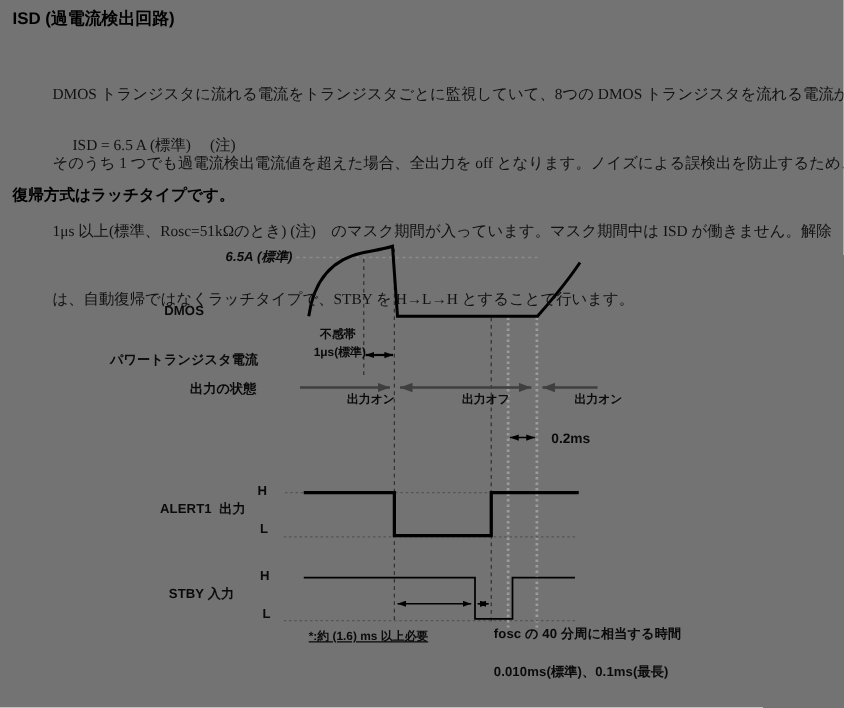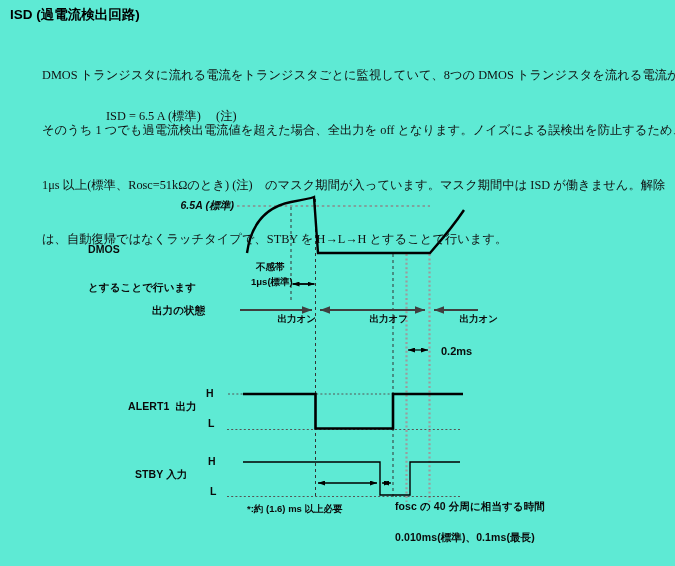--- a/index.html
+++ b/index.html
@@ -1,25 +1,25 @@
 <!DOCTYPE html>
 <html><head>
 <meta charset="utf-8">
 <style>
   html,body{margin:0;padding:0;background:#ffffff;}
   #page{
-    position:relative;width:675px;height:566px;background:#5eead4;
+    position:relative;width:675px;height:566px;background:#737373;
     font-family:"Liberation Sans",sans-serif;color:#000;overflow:hidden;
   }
   .abs{position:absolute;white-space:pre;}
   .serif{font-family:"Liberation Serif",serif;font-size:12.3px;color:#111;}
   .title{font-size:13.5px;font-weight:700;color:#000;}
   .heading{font-size:12.5px;font-weight:700;color:#000;}
   .bodyblock{line-height:18.2px;}
-  .lbl{font-size:10.5px;font-weight:600;color:#0a0a0a;letter-spacing:0.1px;}
+  .lbl{font-size:10.5px;font-weight:600;color:#0a0a0a;letter-spacing:0.1px;text-align:center;}
   .lbl-sm{font-size:9.5px;font-weight:600;color:#0a0a0a;}
   .lbl-xs{font-size:11px;font-weight:600;color:#0a0a0a;}
   .hl{font-size:10.5px;font-weight:700;color:#0a0a0a;}
   .ctr{text-align:right;}
   .rgt{text-align:right;}
   svg{position:absolute;left:0;top:0;}
 </style>
 </head>
 <body>
 
@@ -71,46 +71,47 @@
 
   <div class="abs title" style="left:10px;top:6px;">ISD (過電流検出回路)</div>
 
   <div class="abs bodyblock serif" style="left:42px;top:30px;">
     <div>DMOS トランジスタに流れる電流をトランジスタごとに監視していて、8つの DMOS トランジスタを流れる電流が、</div>
     <div>そのうち 1 つでも過電流検出電流値を超えた場合、全出力を off となります。ノイズによる誤検出を防止するため、</div>
     <div>1μs 以上(標準、Rosc=51kΩのとき) (注)　のマスク期間が入っています。マスク期間中は ISD が働きません。解除</div>
     <div>は、自動復帰ではなくラッチタイプで、STBY を H→L→H とすることで行います。</div>
   </div>
 
-  <div class="abs serif" style="left:58px;top:108px;margin-left:48px;">ISD = 6.5 A (標準)　 (注)</div>
+  <div class="abs serif" style="left:58px;top:108px;">ISD = 6.5 A (標準)　 (注)</div>
 
+  <div class="abs heading" style="left:10px;top:148px;">復帰方式はラッチタイプです。</div>
 
   <div class="abs lbl rgt" style="left:150px;top:199px;width:84px;font-style:italic;">6.5A (標準)</div>
 
   <div class="abs lbl" style="left:88px;top:219px;">
     <div>DMOS</div>
-    <div style="margin-top:2px;">とすることで行います</div>
+    <div style="margin-top:2px;">パワートランジスタ電流</div>
   </div>
 
   <div class="abs lbl-sm" style="left:256px;top:261px;">不感帯</div>
   <div class="abs lbl-sm" style="left:251px;top:276px;">1μs(標準)</div>
 
   <div class="abs lbl" style="left:152px;top:304px;">出力の状態</div>
   <div class="abs lbl-sm ctr" style="left:236px;top:313px;width:80px;">出力オン</div>
   <div class="abs lbl-sm ctr" style="left:328px;top:313px;width:80px;">出力オフ</div>
   <div class="abs lbl-sm ctr" style="left:418px;top:313px;width:80px;">出力オン</div>
 
   <div class="abs lbl-xs" style="left:441px;top:345px;">0.2ms</div>
 
   <div class="abs lbl" style="left:128px;top:400px;">ALERT1  出力</div>
   <div class="abs hl" style="left:206px;top:387px;">H</div>
   <div class="abs hl" style="left:208px;top:417px;">L</div>
 
   <div class="abs lbl" style="left:135px;top:468px;">STBY 入力</div>
   <div class="abs hl" style="left:208px;top:455px;">H</div>
   <div class="abs hl" style="left:210px;top:485px;">L</div>
 
-  <div class="abs lbl-sm" style="left:247px;top:503px;">*:約 (1.6) ms 以上必要</div>
+  <div class="abs lbl-sm" style="left:247px;top:503px;text-decoration:underline;">*:約 (1.6) ms 以上必要</div>
   <div class="abs lbl" style="left:395px;top:500px;">fosc の 40 分周に相当する時間</div>
   <div class="abs lbl" style="left:395px;top:531px;">0.010ms(標準)、0.1ms(最長)</div>
 
 
 </div>
 
 </body></html>

